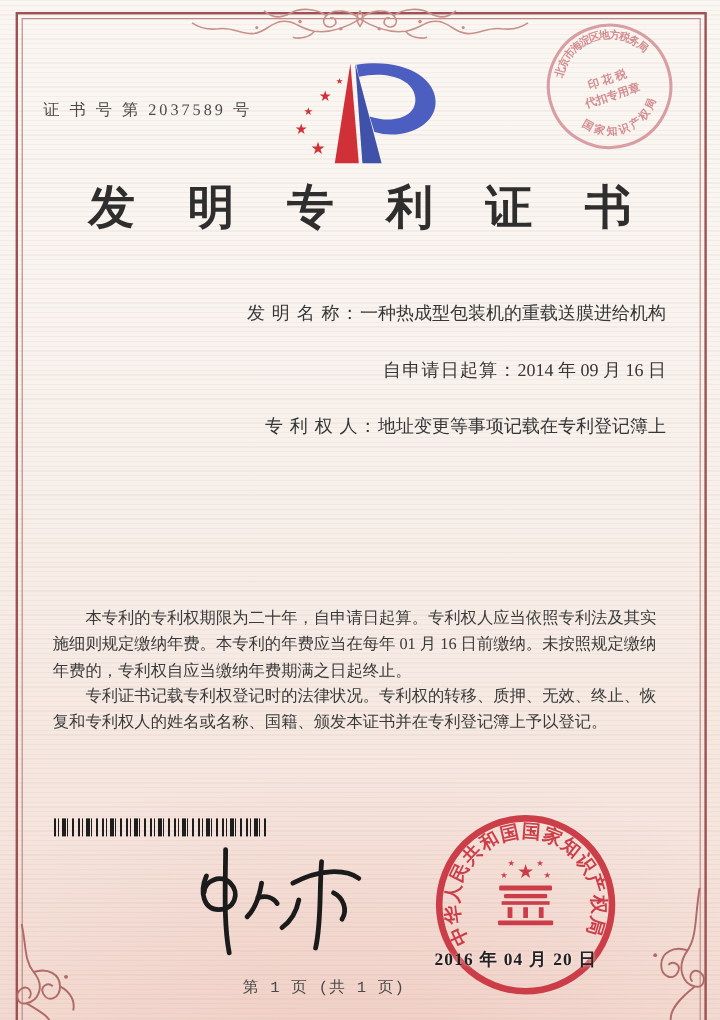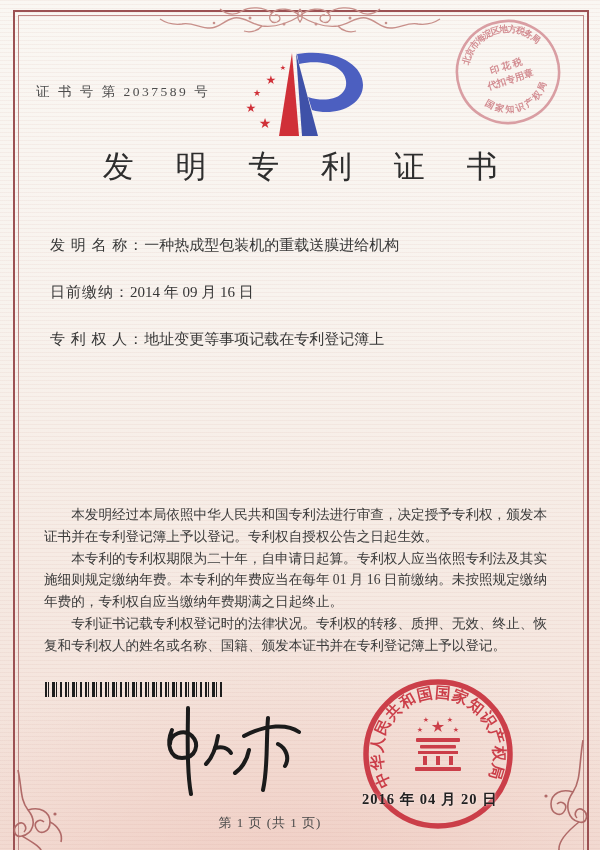--- a/index.html
+++ b/index.html
@@ -17,41 +17,41 @@
       rgba(196,140,130,0.09) 0 1px, rgba(255,255,255,0) 1px 4px);
   }
   .content{position:absolute;inset:0;z-index:1;}
   .frame-outer{position:absolute;left:13px;top:10px;right:11px;bottom:-6px;
     border:2px solid #9c5153;pointer-events:none;}
   .frame-inner{position:absolute;left:18px;top:15px;right:16px;bottom:-6px;
     border:1px solid #c08a88;pointer-events:none;}
   .cert-no{position:absolute;left:36px;top:36px;font-size:13.5px;letter-spacing:2.5px;color:#4c4c4c;margin-top:47px;}
   .logo{position:absolute;left:233px;top:48px;}
   .title{position:absolute;left:0;right:0;top:146px;text-align:center;
-    font-size:31px;font-weight:400;letter-spacing:17px;text-indent:17px;color:#2e2e2e;}
-  .fields{position:absolute;left:50px;top:236px;width:505px;}
+    font-size:39px;font-weight:700;letter-spacing:17px;text-indent:17px;color:#2e2e2e;}
+  .fields{position:absolute;left:50px;top:252px;width:505px;text-align:right;}
   .field-row{margin-bottom:28px;font-size:15px;color:#363636;}
   .field-row .lbl{letter-spacing:1px;}
   .paras{position:absolute;left:44px;top:504px;width:512px;}
   .paras p{margin:0;font-size:13.6px;line-height:21.8px;text-indent:2em;color:#3a3a3a;}
   .barcode{position:absolute;left:45px;top:682px;width:177px;height:15px;
     background:repeating-linear-gradient(90deg,
       #1d1d1d 0 2px,transparent 2px 3px,
       #1d1d1d 3px 4px,transparent 4px 7px,
       #1d1d1d 7px 10px,transparent 10px 11px,
       #1d1d1d 11px 12px,transparent 12px 15px,
       #1d1d1d 15px 17px,transparent 17px 20px);}
   .signer{position:absolute;left:54px;top:728px;font-size:15.5px;color:#2c2c2c;line-height:29px;letter-spacing:2px;}
   .sig-svg{position:absolute;left:118px;top:700px;}
   .seal-svg{position:absolute;left:358px;top:672px;opacity:.93;}
   .seal-date{position:absolute;left:362px;top:790px;font-size:14.5px;font-weight:bold;
     color:#222;letter-spacing:1px;text-shadow:0 0 3px rgba(255,240,238,.9);}
   .tax-stamp{position:absolute;left:452px;top:16px;transform:rotate(-18deg);opacity:.9;}
   .footer{position:absolute;left:0;top:814px;width:540px;text-align:center;
-    font-size:13px;letter-spacing:1px;color:#4a4a4a;}
+    font-size:13px;letter-spacing:1px;color:#4a4a4a;font-family:Liberation Mono, monospace;}
   .orn-top{position:absolute;left:158px;top:5px;}
   .orn-bl{position:absolute;left:13px;top:770px;}
   .orn-br{position:absolute;right:12px;top:740px;}
   svg{display:block;}
 </style>
 </head>
 <body>
 
 <div class="page">
   <div class="content">
@@ -104,29 +104,28 @@
       <path d="M64,6 C102,0 130,16 130,37 C130,58 102,69 79,62 L75,49 C97,56 115,48 113,33 C111,17 88,11 66,16 Z" fill="#4c5fc0"></path>
     </svg>
 
     <div class="title">发 明 专 利 证 书</div>
 
     <div class="fields">
       <div class="field-row">
         <span class="lbl">发 明 名 称：</span><span>一种热成型包装机的重载送膜进给机构</span>
       </div>
       <div class="field-row">
-        <span class="lbl">日前缴纳：</span><span>2014 年 09 月 16 日</span>
+        <span class="lbl">自申请日起算：</span><span>2014 年 09 月 16 日</span>
       </div>
       <div class="field-row">
         <span class="lbl">专 利 权 人：</span><span>地址变更等事项记载在专利登记簿上</span>
       </div>
     </div>
 
     <div class="paras">
-      <p>本发明经过本局依照中华人民共和国专利法进行审查，决定授予专利权，颁发本证书并在专利登记簿上予以登记。专利权自授权公告之日起生效。</p>
       <p>本专利的专利权期限为二十年，自申请日起算。专利权人应当依照专利法及其实施细则规定缴纳年费。本专利的年费应当在每年 01 月 16 日前缴纳。未按照规定缴纳年费的，专利权自应当缴纳年费期满之日起终止。</p>
       <p>专利证书记载专利权登记时的法律状况。专利权的转移、质押、无效、终止、恢复和专利权人的姓名或名称、国籍、颁发本证书并在专利登记簿上予以登记。</p>
     </div>
 
     <div class="barcode"></div>
 
 
     <svg class="sig-svg" width="200" height="100" viewBox="0 0 200 100">
       <g stroke="#1b1b1b" stroke-width="4" fill="none" stroke-linecap="round">
         <path d="M70,8 C70,34 68,68 73,94"></path>

